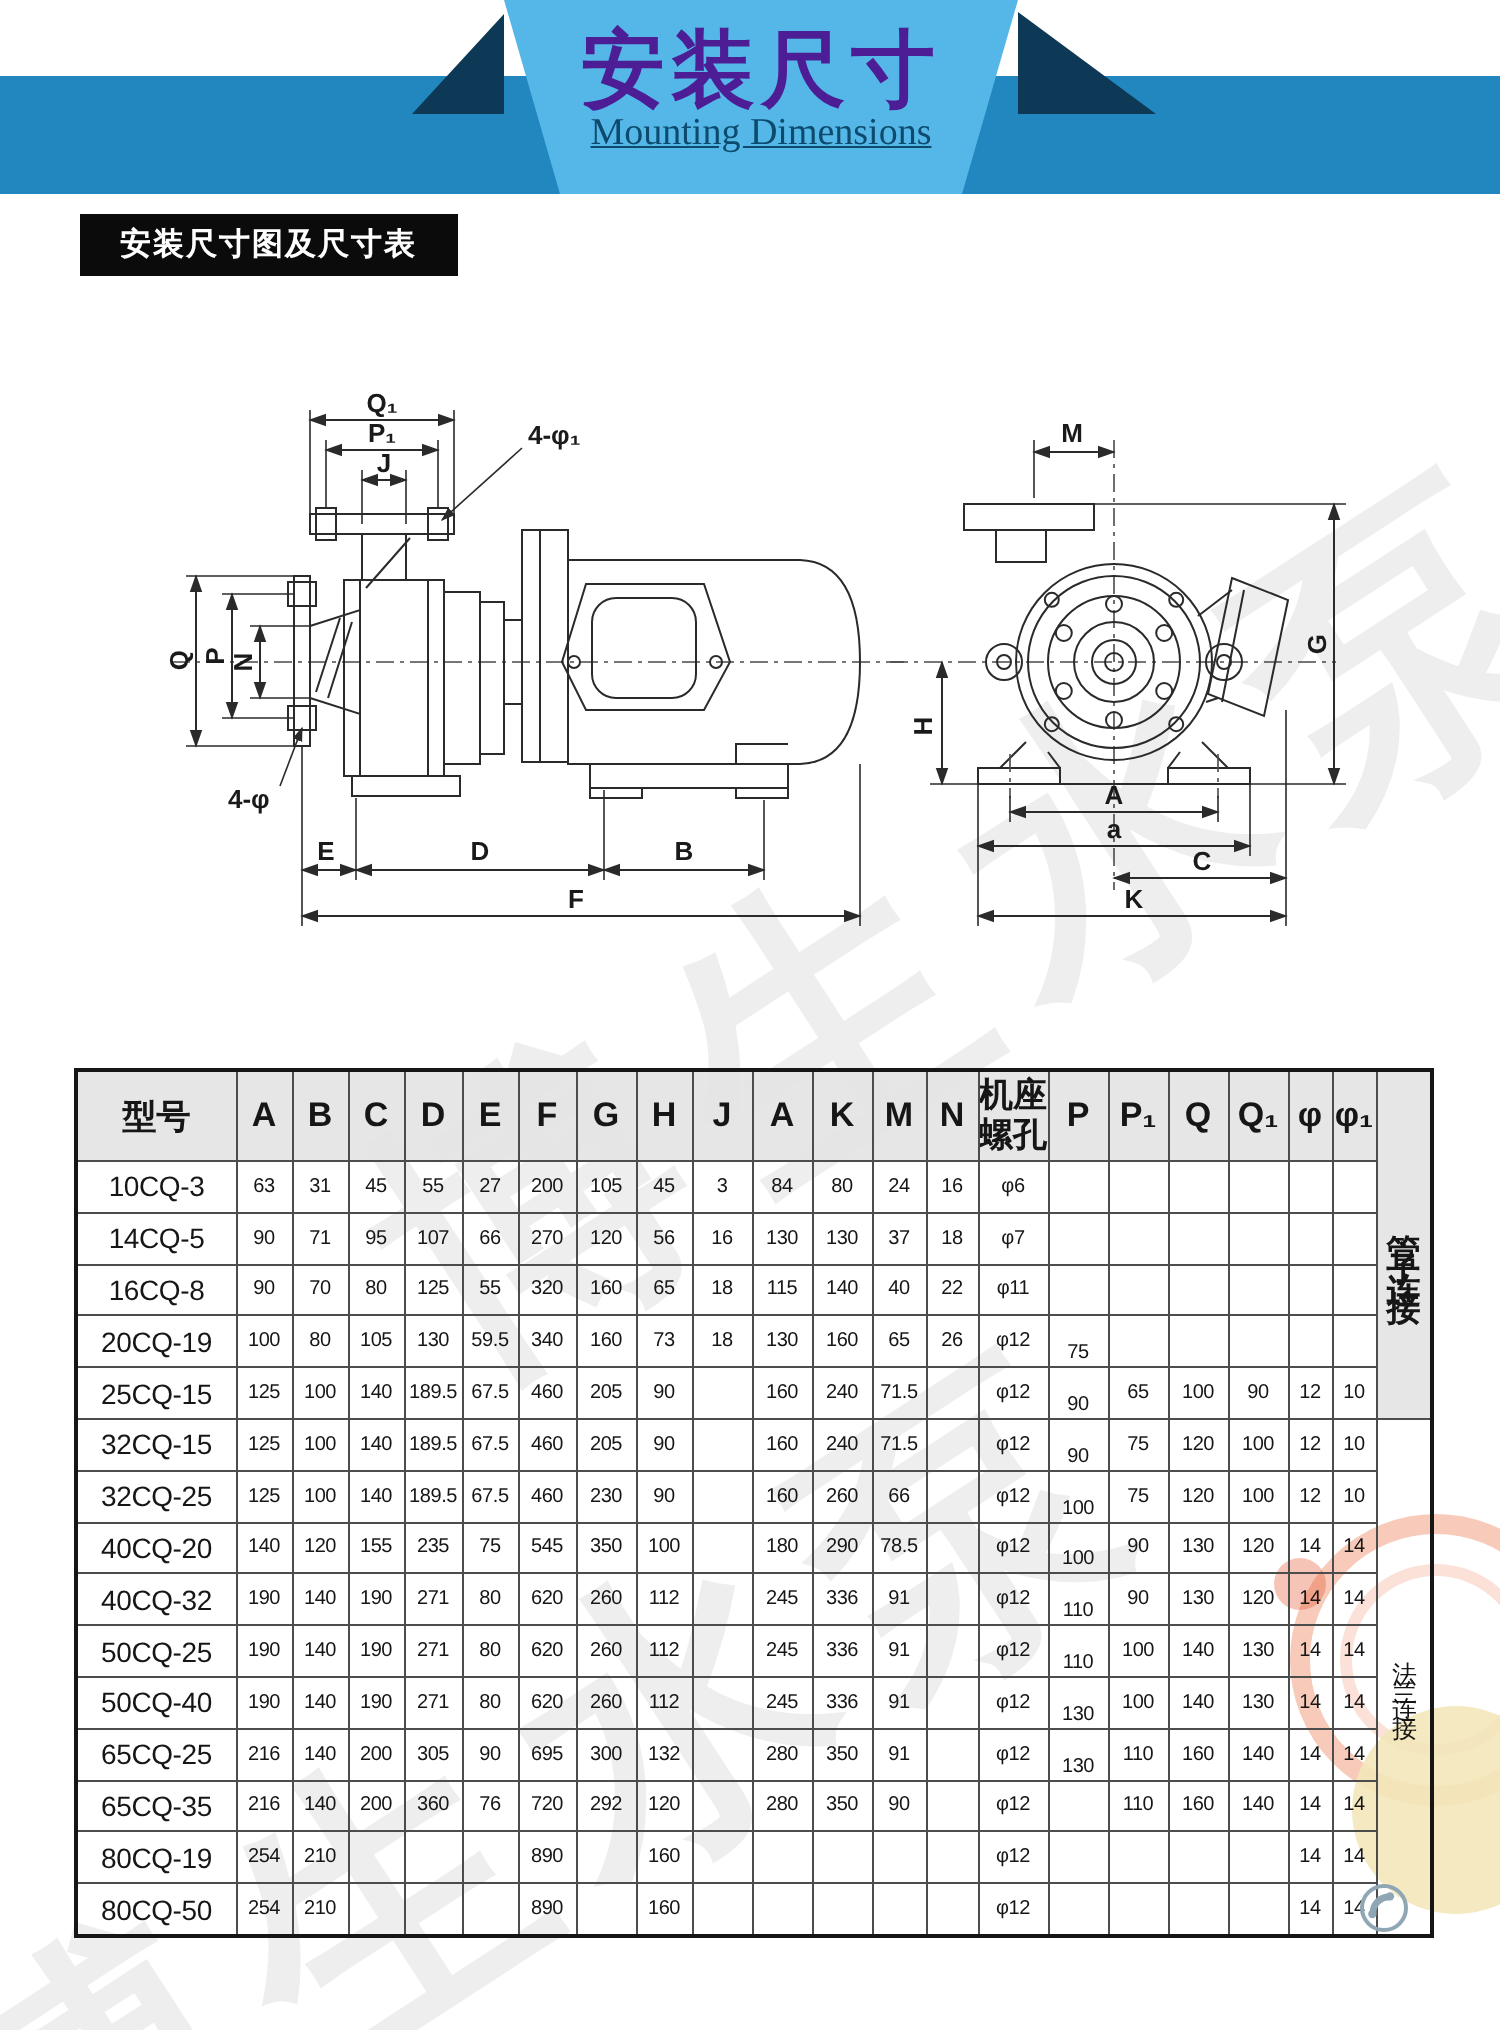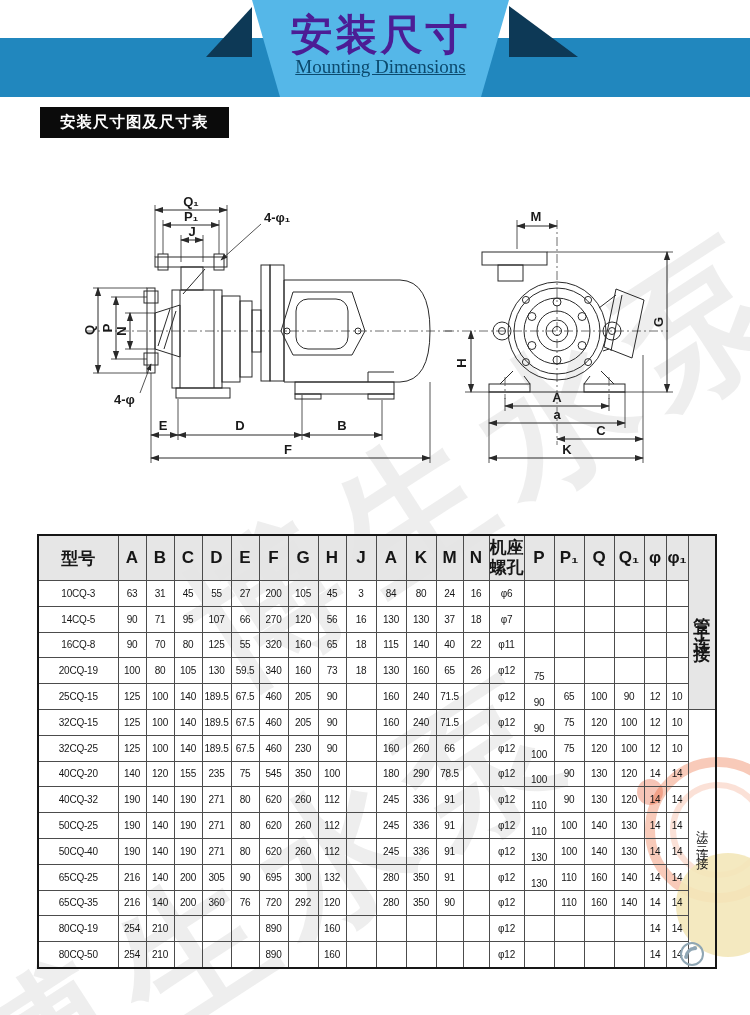--- a/index.html
+++ b/index.html
@@ -42,21 +42,21 @@
   .lbl{font:600 13px "Liberation Sans",sans-serif;fill:#1a1a1a;}
 
   
   .dims{position:absolute;left:37px;top:534px;width:678px;border-collapse:collapse;
         table-layout:fixed;z-index:2;background:transparent;}
   .dims th,.dims td{border:1px solid #4c4c4c;text-align:center;vertical-align:middle;
         color:#161616;padding:0;overflow:hidden;}
   .dims tr.head th{height:44px;background:rgba(228,228,228,0.92);font-size:17px;font-weight:bold;}
   .dims th.seat-col{font-size:10px;line-height:1.2;font-weight:bold;}
   .dims td{height:23.8px;font-size:10px;letter-spacing:-0.2px;}
-  .dims td.model-col{font-size:10px;}
+  .dims td.model-col{font-size:14px;}
   .dims td.p-col{vertical-align:bottom;line-height:1;padding-bottom:1px;}
   .dims .conn-cell{background:transparent;writing-mode:vertical-rl;text-orientation:upright;
         letter-spacing:9px;font-size:12.5px;font-weight:normal;border:1px solid #4c4c4c;}
   .dims{border:2px solid #161616;}
 
   
   .footer{position:absolute;left:0;top:941px;width:712px;display:flex;justify-content:flex-end;
           align-items:center;gap:7px;z-index:2;}
   .phone-nums{font-size:23px;letter-spacing:0.5px;display:flex;gap:18px;}
 </style>

